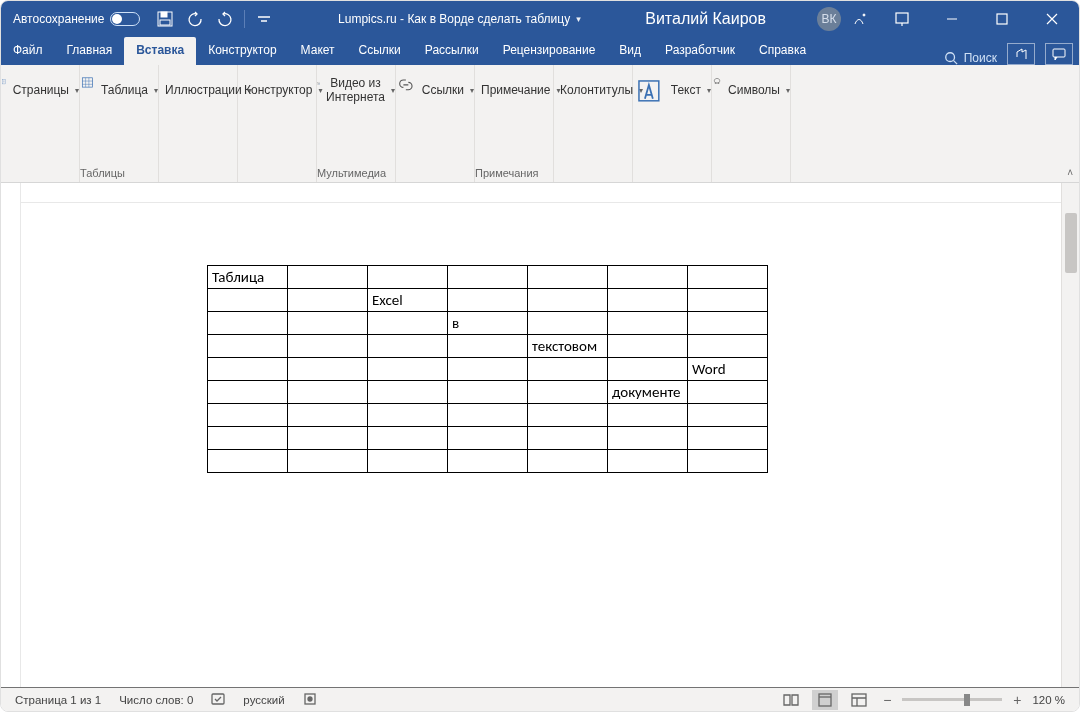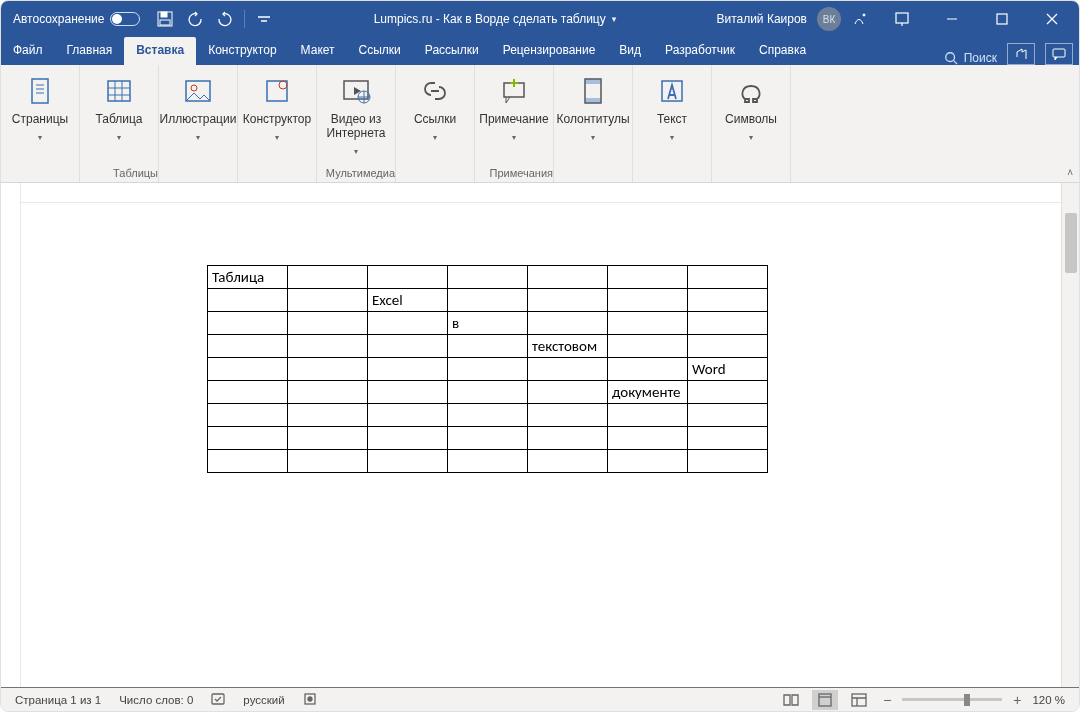--- a/index.html
+++ b/index.html
@@ -37,22 +37,22 @@
   }
   .qa-icon { width: 30px; height: 36px; display:flex; align-items:center; justify-content:center; }
   .qa-icon svg { width: 16px; height: 16px; fill: #fff; stroke: #fff; }
   .qa-sep { width: 1px; height: 18px; background: #5c7fb7; margin: 0 4px; }
   .titlebar .title-text {
     flex: 1; text-align: center; display:flex; align-items:center; justify-content:center; gap:6px;
     font-size: 12px;
   }
   .title-dd { font-size: 9px; opacity: .9; }
   .titlebar .right { display: flex; align-items: center; gap: 4px; padding-right: 4px; }
-  .user-name { font-size: 12px; padding: 0 6px; }
-  .avatar { width: 24px; height: 24px; border-radius: 50%; background: #7c8a99; display:flex; align-items:center; justify-content:center; font-size:10px; color:#fff; opacity:.8;}
+  .user-name { font-size: 16px; padding: 0 6px; }
+  .avatar { width: 24px; height: 24px; border-radius: 50%; background: #7c8a99; display:flex; align-items:center; justify-content:center; font-size:12px; color:#fff; opacity:.8;margin-left:41px;}
   .win-btn { width: 46px; height: 36px; display:flex; align-items:center; justify-content:center; }
   .win-btn svg { width: 14px; height: 14px; stroke: #fff; fill: none; stroke-width: 1.2; }
 
   
   .tabs-row {
     height: 28px;
     background: #2b579a;
     display: flex;
     align-items: stretch;
     color: #fff;
@@ -91,25 +91,25 @@
     position: relative;
   }
   .group {
     display: flex; flex-direction: column; align-items: center;
     padding: 6px 0 0 0;
     border-right: 1px solid #e1dfdd;
     height: 100%;
   }
   .group-inner { display:flex; align-items:flex-start; flex:1; }
   .group-label {
-    font-size: 11px; color: #666; height: 18px; line-height: 18px; width: 100%; text-align:right;
+    font-size: 11px; color: #666; height: 18px; line-height: 18px; width: 100%; text-align:left;
   }
   .big-btn {
     width: 78px;
-    display: flex; flex-direction: column; align-items: center;
+    display: flex; flex-direction: row; align-items: center;
     padding-top: 4px; gap: 6px;
     font-size: 12px; color: #333;
     text-align: center; line-height: 1.15;
   }
   .big-btn .ico { width: 32px; height: 32px; }
   .big-btn .dd { font-size: 8px; color: #666; }
 
   .collapse-btn { position:absolute; right:6px; bottom:4px; font-size:10px; color:#666; }
 
   

